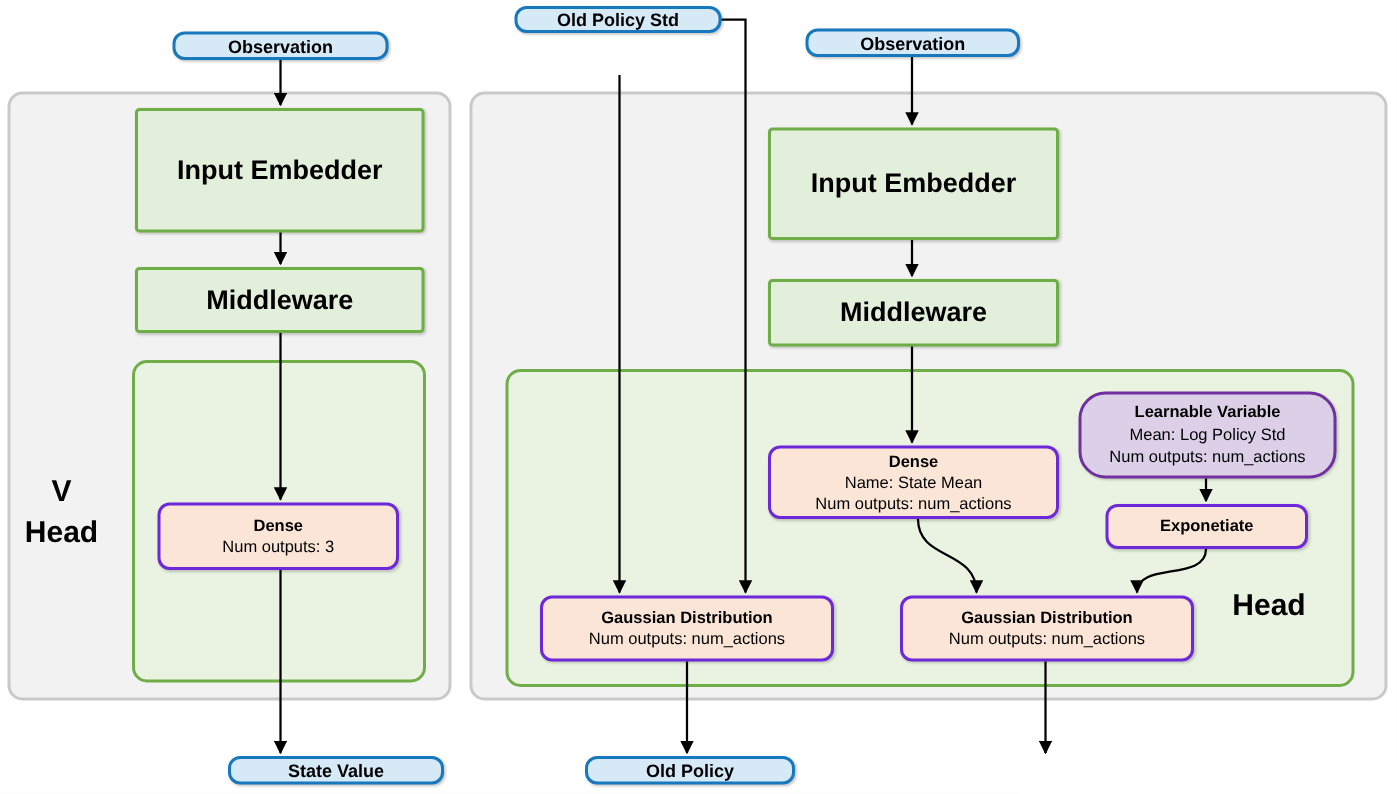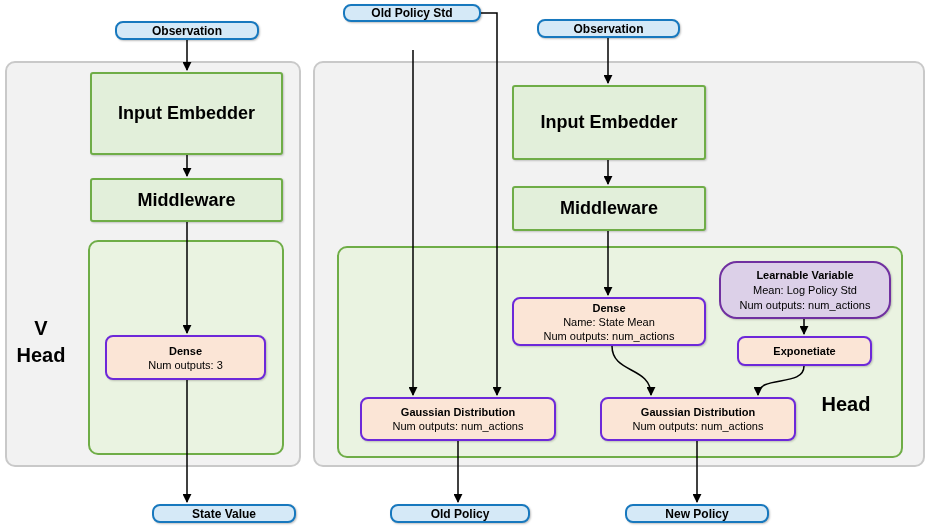--- a/index.html
+++ b/index.html
@@ -80,21 +80,20 @@
     <span>Num outputs: num_actions</span>
   </div>
 
   <div class="box orange layer-box" style="left:600px; top:397px; width:196px; height:44px;">
     <span class="bold">Gaussian Distribution</span>
     <span>Num outputs: num_actions</span>
   </div>
 
   <div class="box blue layer-box" style="left:390px; top:504px; width:140px; height:19px;text-align:center;">Old Policy</div>
 
-  <div class="box blue layer-box" style="left:625px; top:504px; width:144px; height:19px;">New Policy</div>
 
   <svg class="arrows" width="931" height="529" viewBox="0 0 931 529">
     <defs>
       <marker id="arrow" viewBox="0 0 10 10" refX="9" refY="5" markerWidth="6" markerHeight="6" orient="auto-start-reverse">
         <path d="M0,0 L10,5 L0,10 z" fill="#000"></path>
       </marker>
     </defs>
     <g stroke="#000" stroke-width="1.5" fill="none">
       <path d="M187,40 L187,70" marker-end="url(#arrow)"></path>
       <path d="M187,155 L187,176" marker-end="url(#arrow)"></path>

